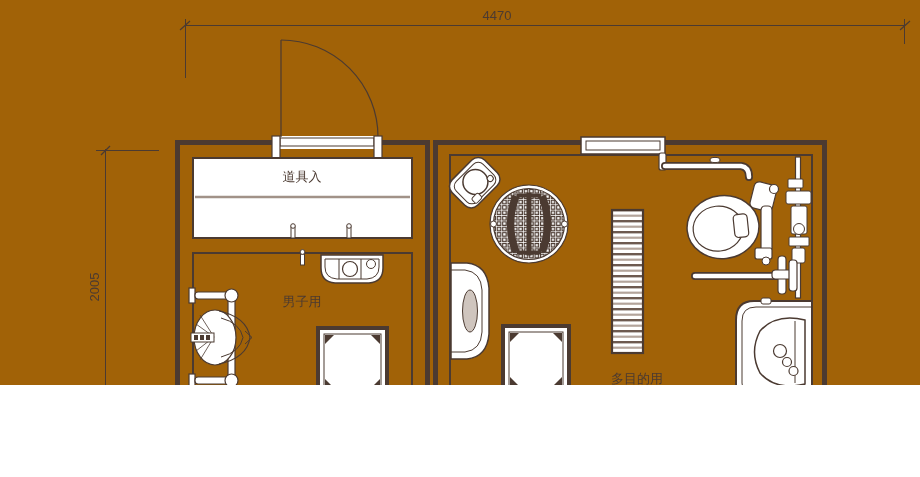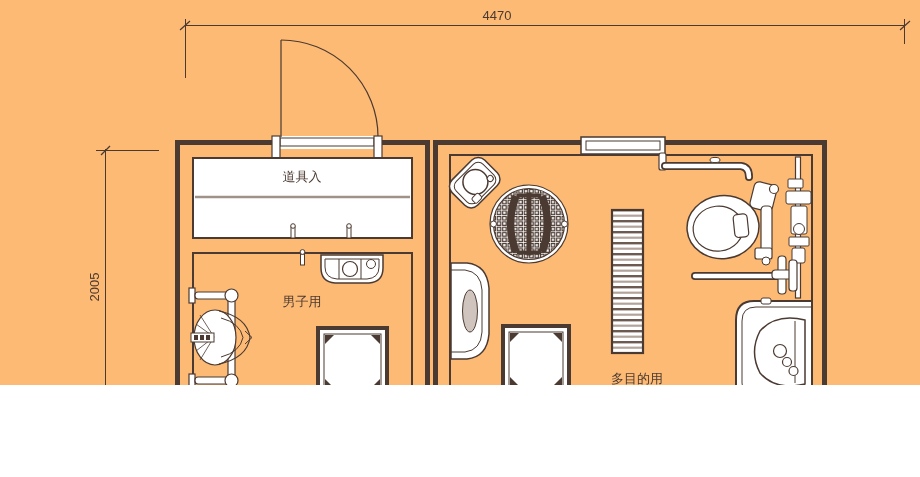--- a/index.html
+++ b/index.html
@@ -3,21 +3,21 @@
 <meta charset="utf-8">
 <style>
   :root{
     --line:#4b3a31;
     --light-line:#a19288;
     --marker:#2e2520;
     --shade:#cfc5be;
   }
   html,body{margin:0;padding:0;background:#fff;}
   .canvas{
-    width:920px;height:385px;position:relative;background:#fdba74;overflow:hidden;
+    width:920px;height:385px;position:relative;background:#a16207;overflow:hidden;
     font-family:"Liberation Sans","DejaVu Sans",sans-serif;
     text-align:right;
   }
   svg text{fill:var(--line);font-family:"Liberation Sans","DejaVu Sans",sans-serif;font-size:13px;}
   .s08{stroke:var(--line);stroke-width:.8;fill:none}
   .s1{stroke:var(--line);stroke-width:1;fill:none}
   .s12{stroke:var(--line);stroke-width:1.2;fill:none}
   .s2{stroke:var(--line);stroke-width:2;fill:none}
   .wall{stroke:var(--line);stroke-width:5;fill:none}
   .wf{fill:#fff;stroke:var(--line);stroke-width:1.2}

